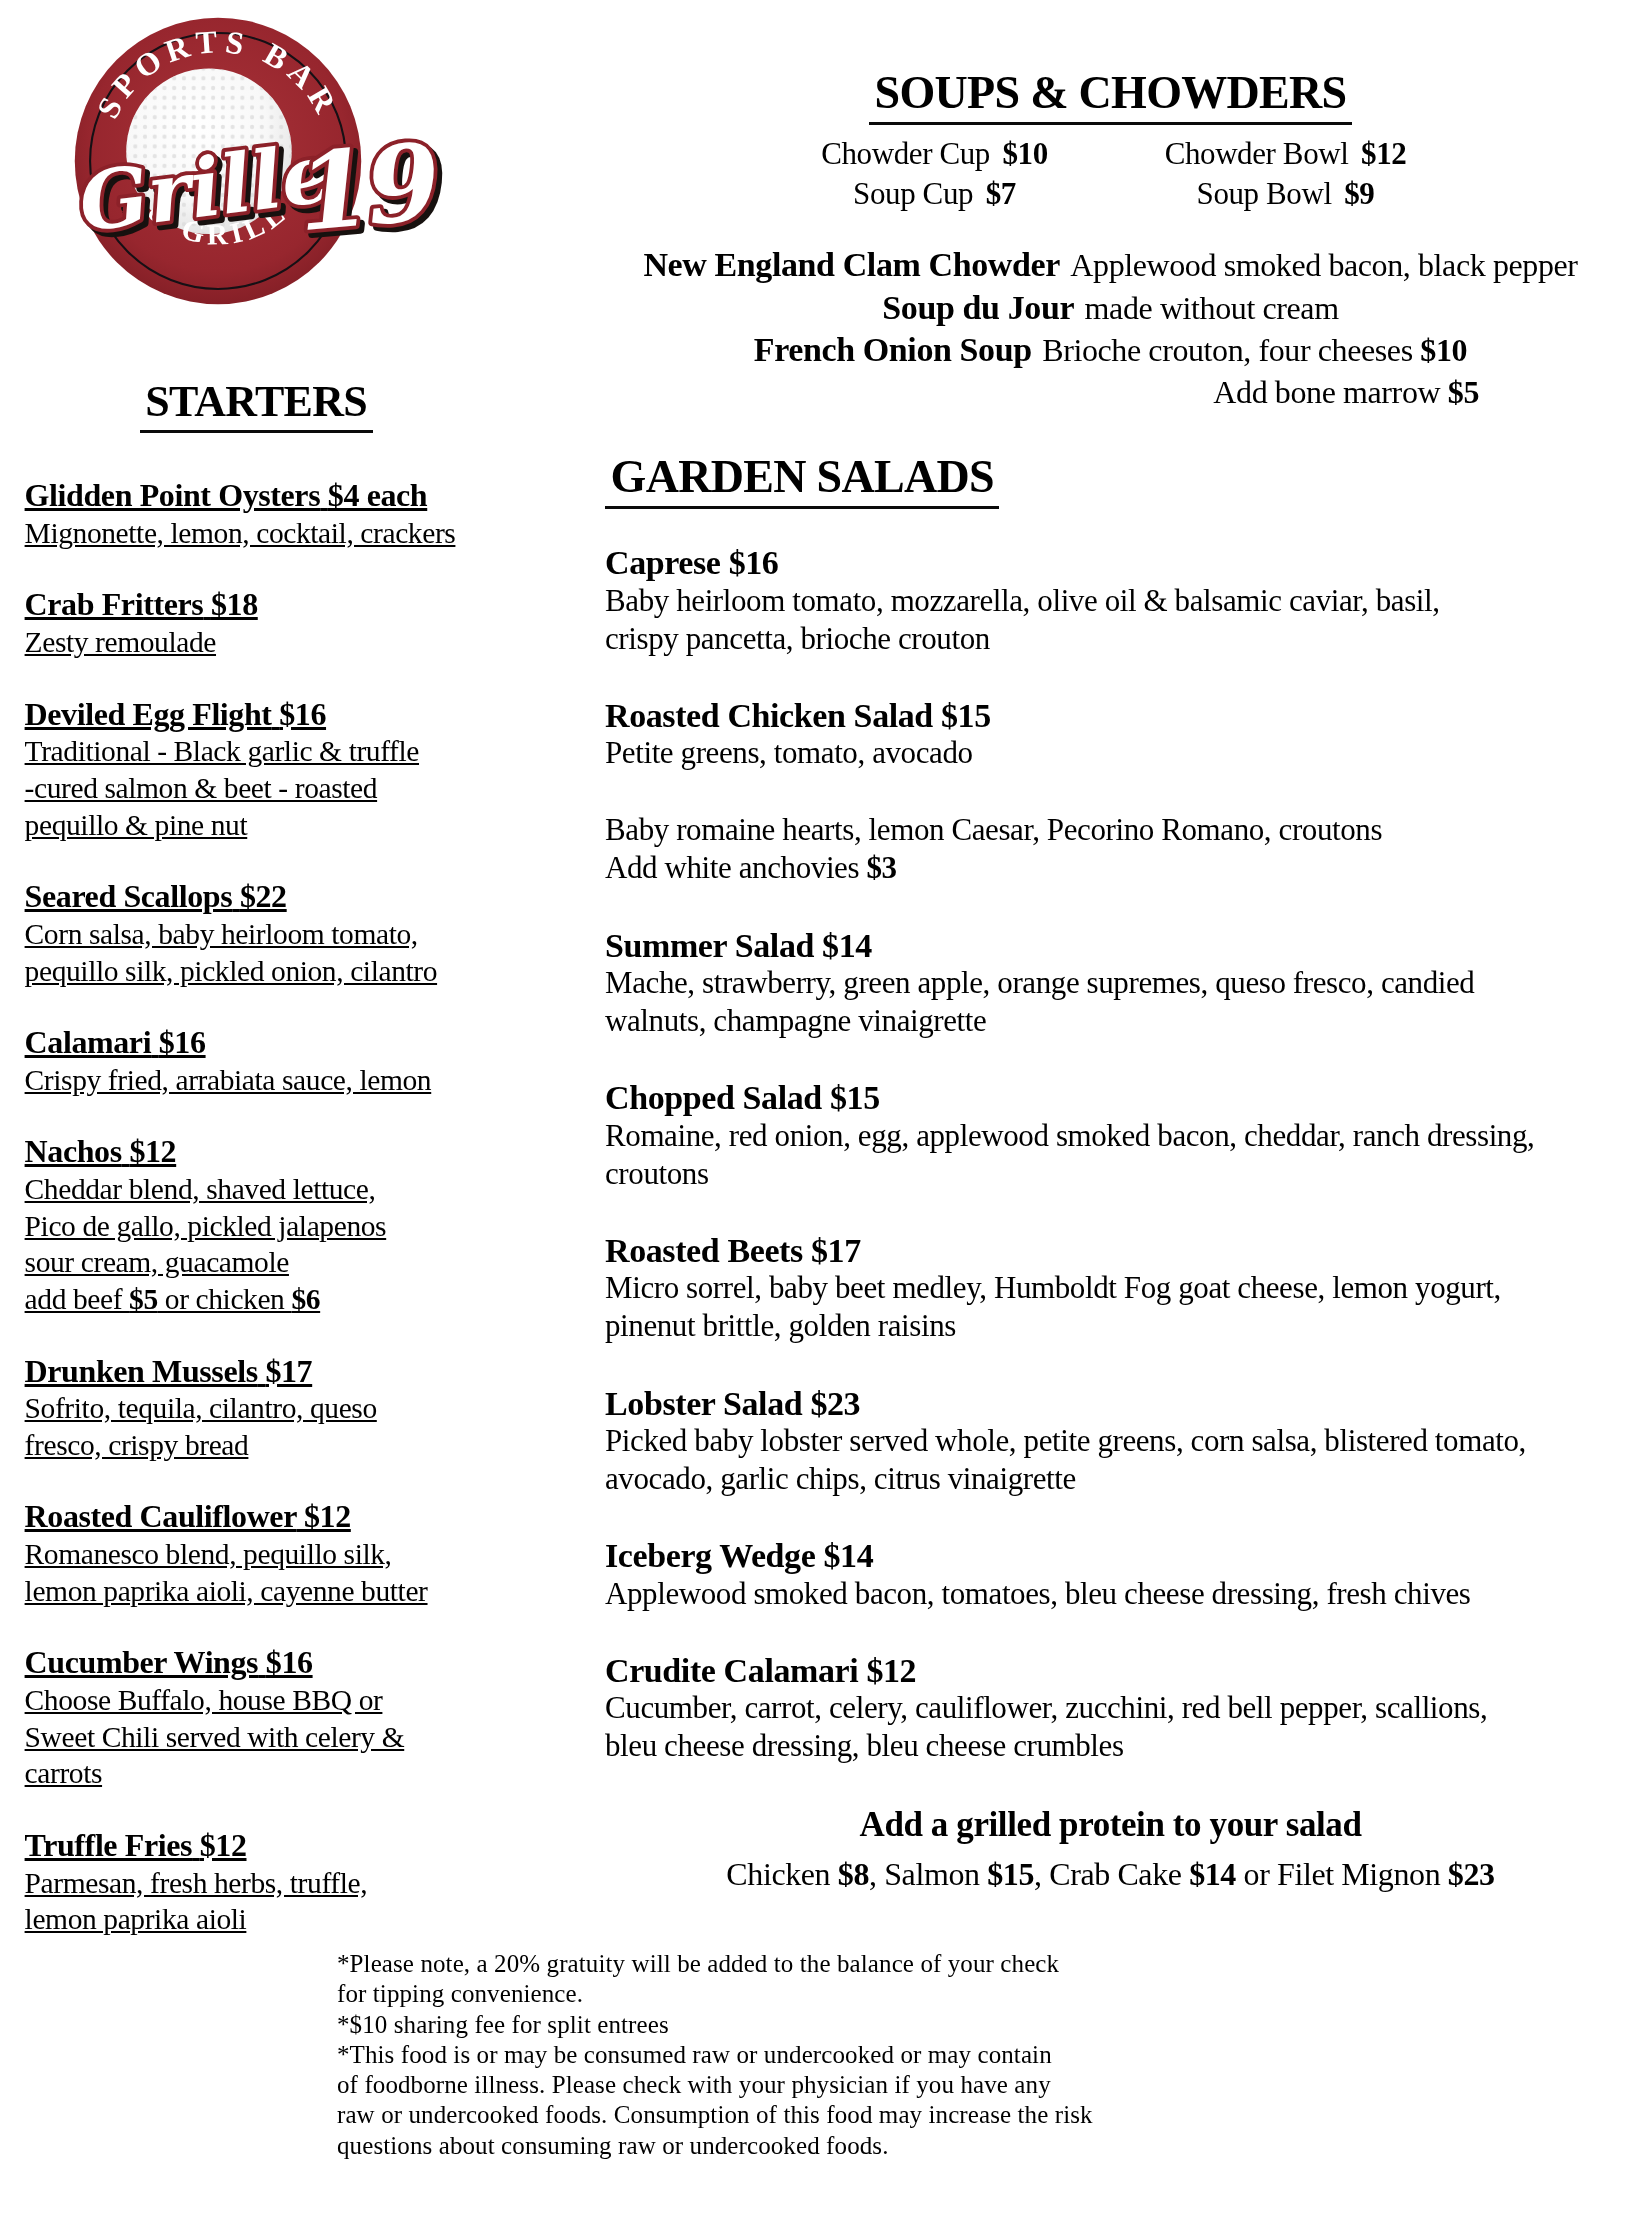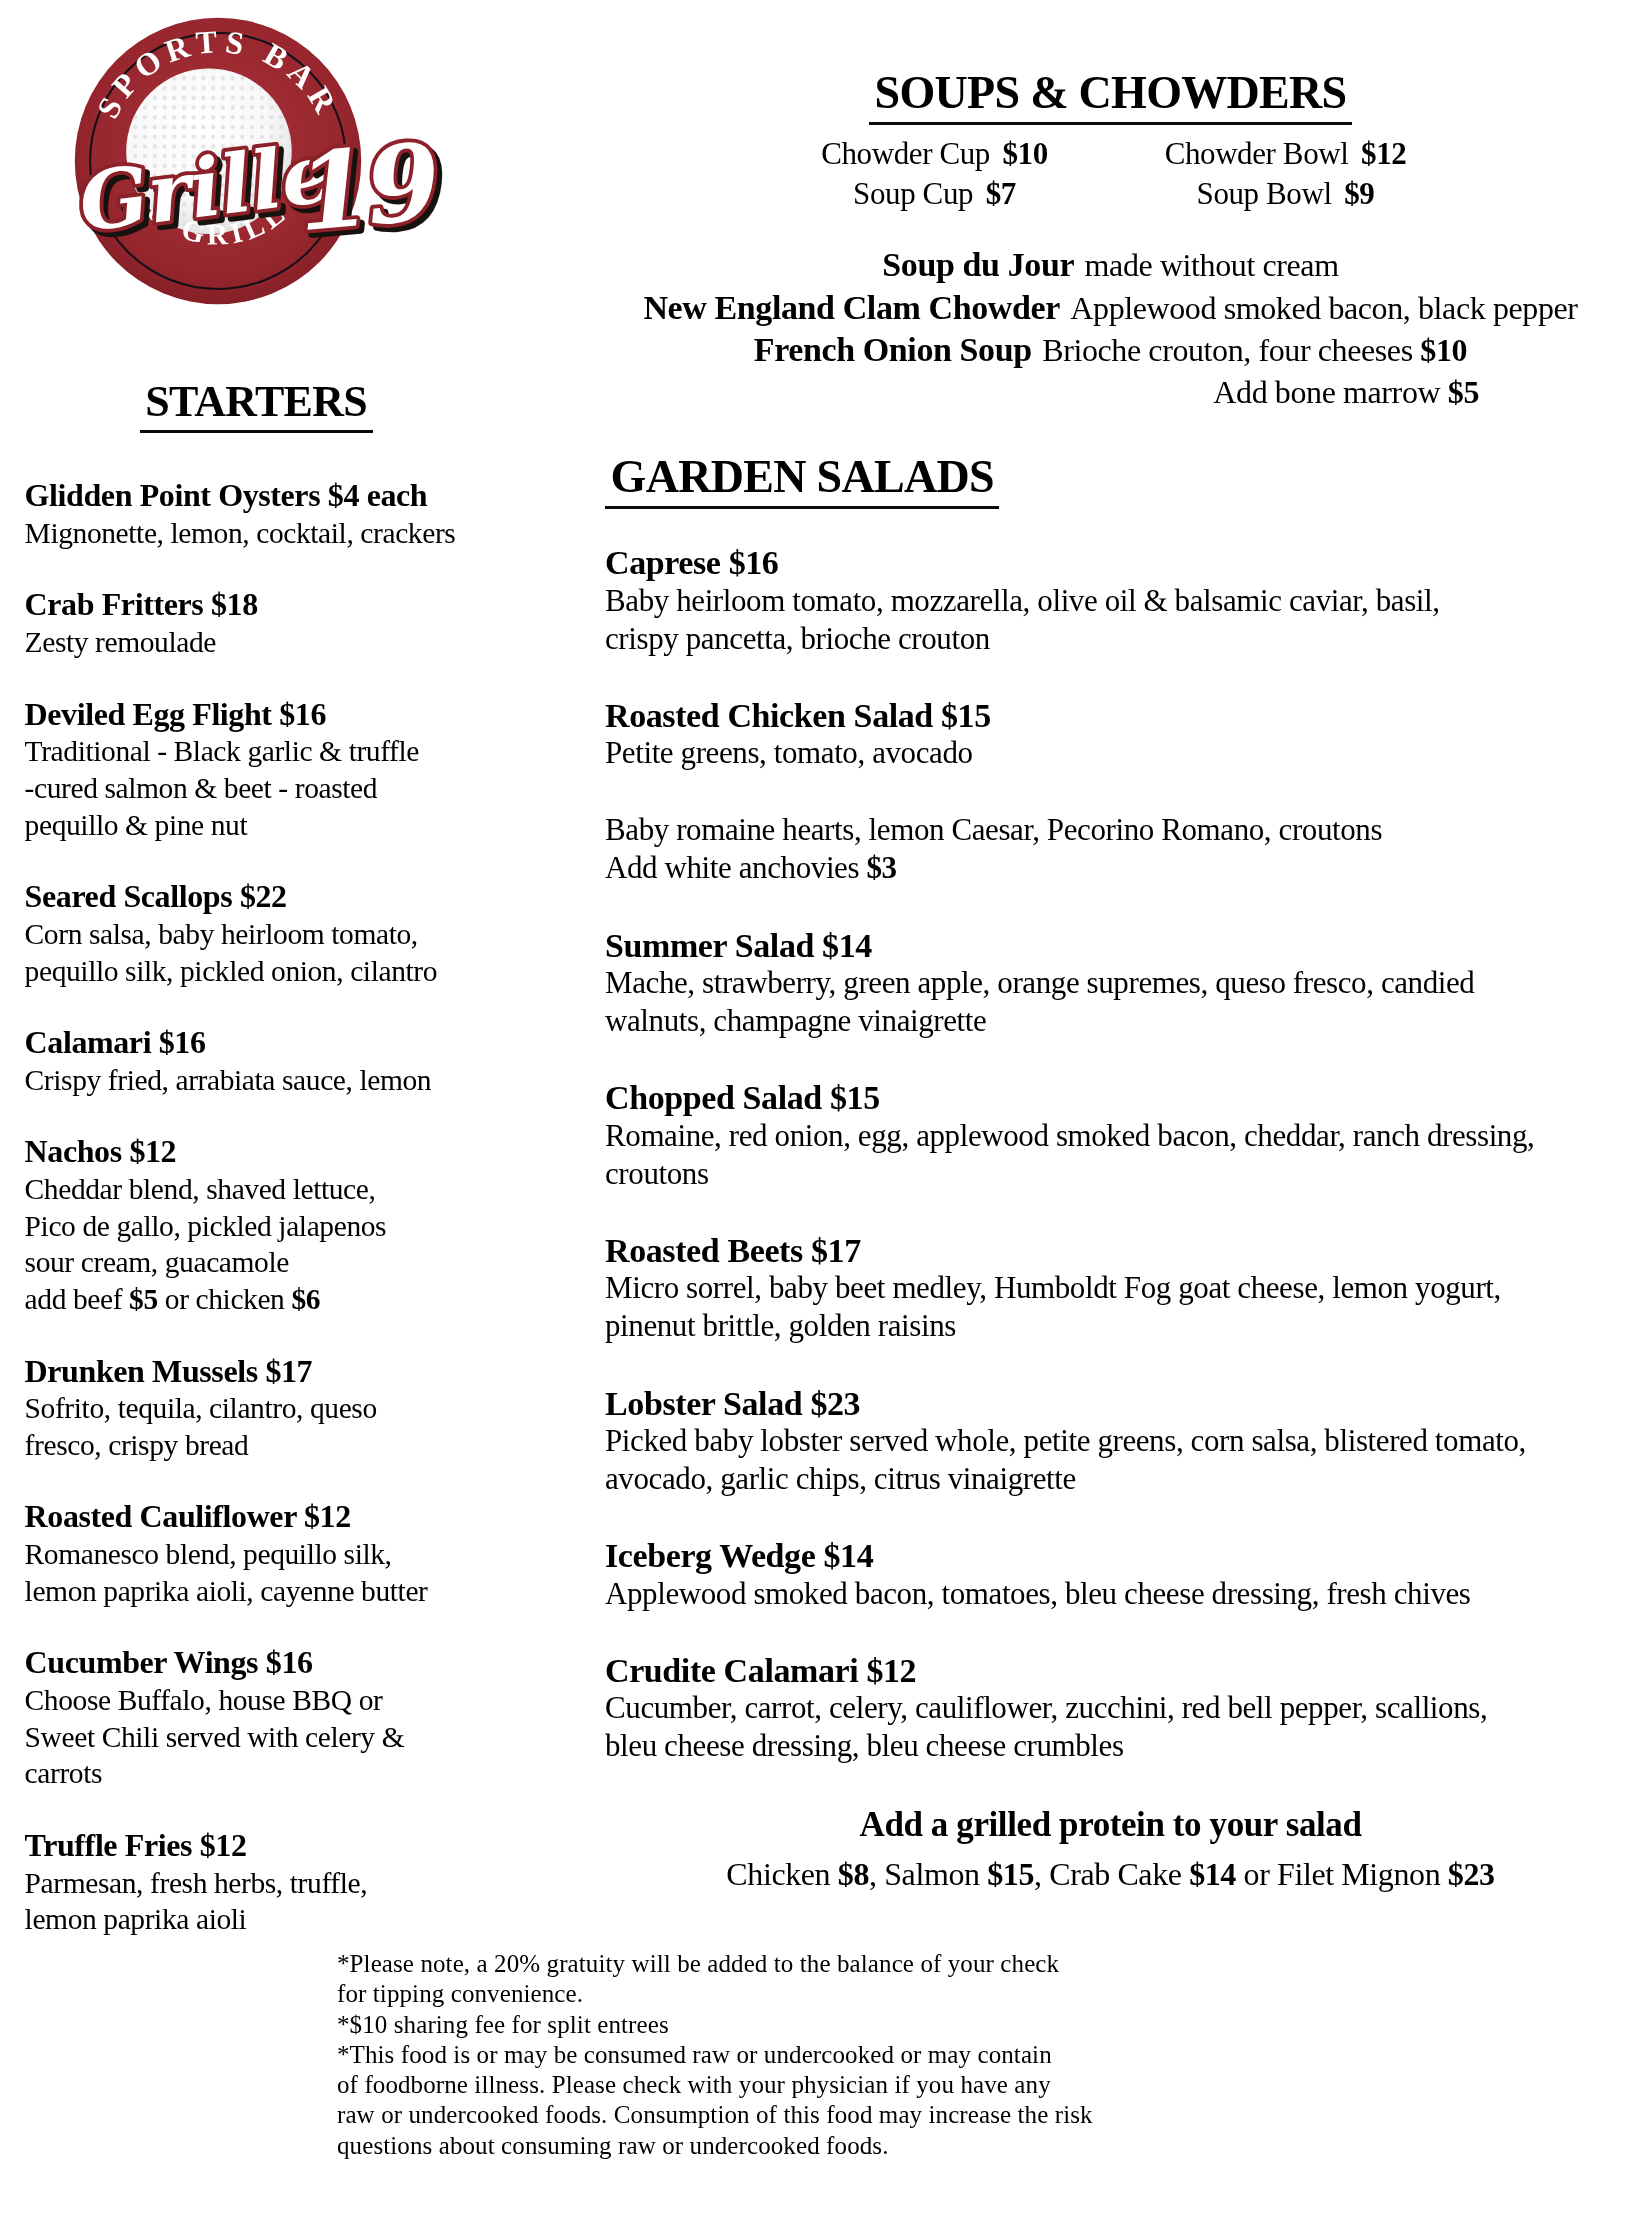--- a/index.html
+++ b/index.html
@@ -56,21 +56,21 @@
   .soups-addon { margin-top:0.7px; text-align:right; padding-right:137px; font-size:32px; line-height:1.25; letter-spacing:-0.4px; }
 
   
   .item-heading { font-weight:bold; font-size:32px; line-height:1.18; letter-spacing:-0.4px; }
   .item-desc {
     font-size:29.5px; line-height:1.24; letter-spacing:-0.4px;
     white-space:pre-line;
   }
 
   
-  .starters { position:absolute; left:24.6px; top:379px; width:499px; }
+  .starters { position:absolute; left:24.6px; top:379px; width:499px;text-decoration:underline; }
   .starters .title-wrap { width:463px; text-align:center; margin-bottom:44px; }
   .starters .section-title { font-size:44px; }
   .starters .menu-item { margin-bottom:35px; }
 
   
   .salads { position:absolute; left:605px; top:453px; width:1018px; }
   .salads .title-wrap { width:927px; text-align:left; margin-bottom:35px; }
   .salads .section-title { font-size:46px; }
   .salads .menu-item { margin-bottom:39px; }
   .salads .item-heading { font-size:34px; line-height:1.1; }
@@ -149,23 +149,23 @@
         <div class="size-cell"><span>Chowder Cup</span><span class="size-price">$10</span></div>
 
         <div class="size-cell"><span>Chowder Bowl</span><span class="size-price">$12</span></div>
 
         <div class="size-cell"><span>Soup Cup</span><span class="size-price">$7</span></div>
 
         <div class="size-cell"><span>Soup Bowl</span><span class="size-price">$9</span></div>
       </div>
     <div class="soup-items">
 
+        <div class="soup-line"><span class="soup-item-name">New England Clam Chowder</span><span class="soup-item-desc bold-prices">Applewood smoked bacon, black pepper</span></div>
+
         <div class="soup-line"><span class="soup-item-name">Soup du Jour</span><span class="soup-item-desc bold-prices">made without cream</span></div>
-
-        <div class="soup-line"><span class="soup-item-name">New England Clam Chowder</span><span class="soup-item-desc bold-prices">Applewood smoked bacon, black pepper</span></div>
 
         <div class="soup-line"><span class="soup-item-name">French Onion Soup</span><span class="soup-item-desc bold-prices">Brioche crouton, four cheeses <b>$10</b></span></div>
       </div>
     <div class="soups-addon bold-prices">Add bone marrow <b>$5</b></div>
   </section>
 
   <section class="starters">
     <div class="title-wrap">
       <span class="section-title">STARTERS</span>
     </div>

